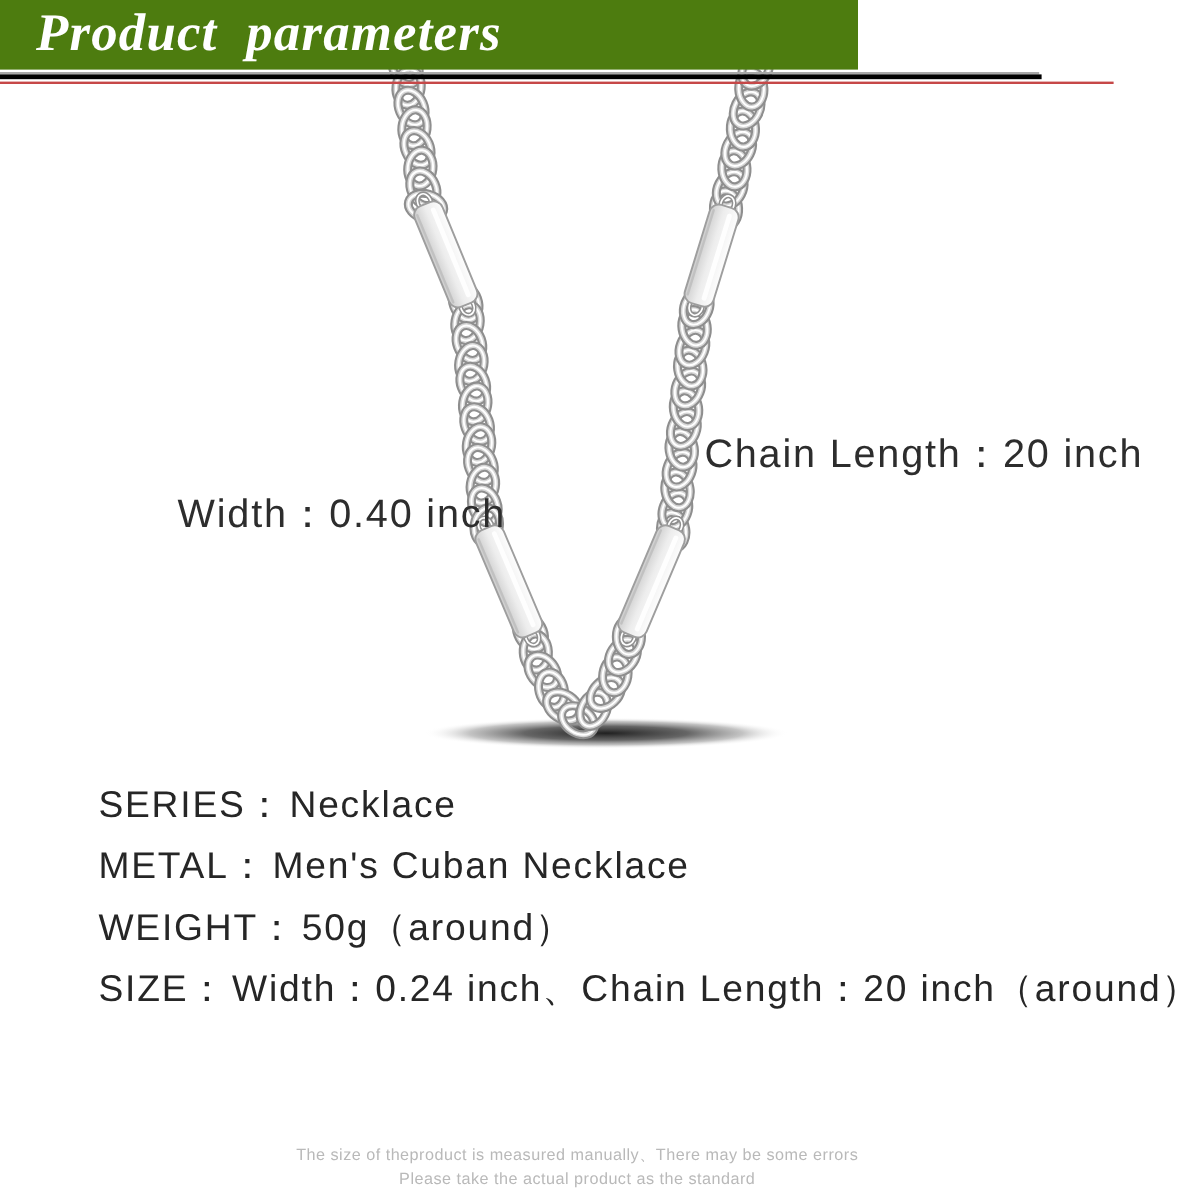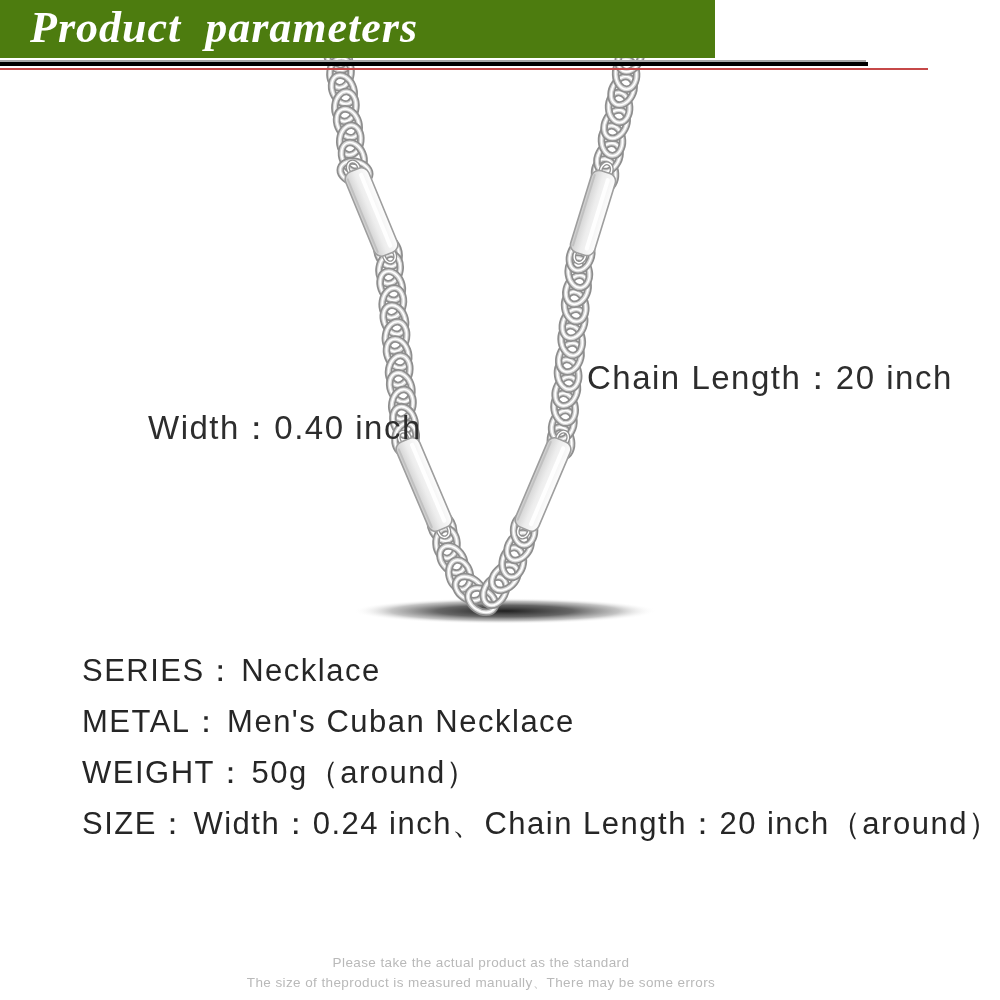--- a/index.html
+++ b/index.html
@@ -298,17 +298,17 @@
     </div>
     <div class="spec-row">
       <span>WEIGHT</span><span class="spec-sep">：</span><span>50g（around）</span>
     </div>
     <div class="spec-row">
       <span>SIZE</span><span class="spec-sep">：</span><span>Width：0.24 inch、Chain Length：20 inch（around）</span>
     </div>
   </div>
 
   <div class="footer">
+    <div>The size of theproduct is measured manually、There may be some errors</div>
     <div>Please take the actual product as the standard</div>
-    <div>The size of theproduct is measured manually、There may be some errors</div>
   </div>
 
 </div>
 
 </body></html>

